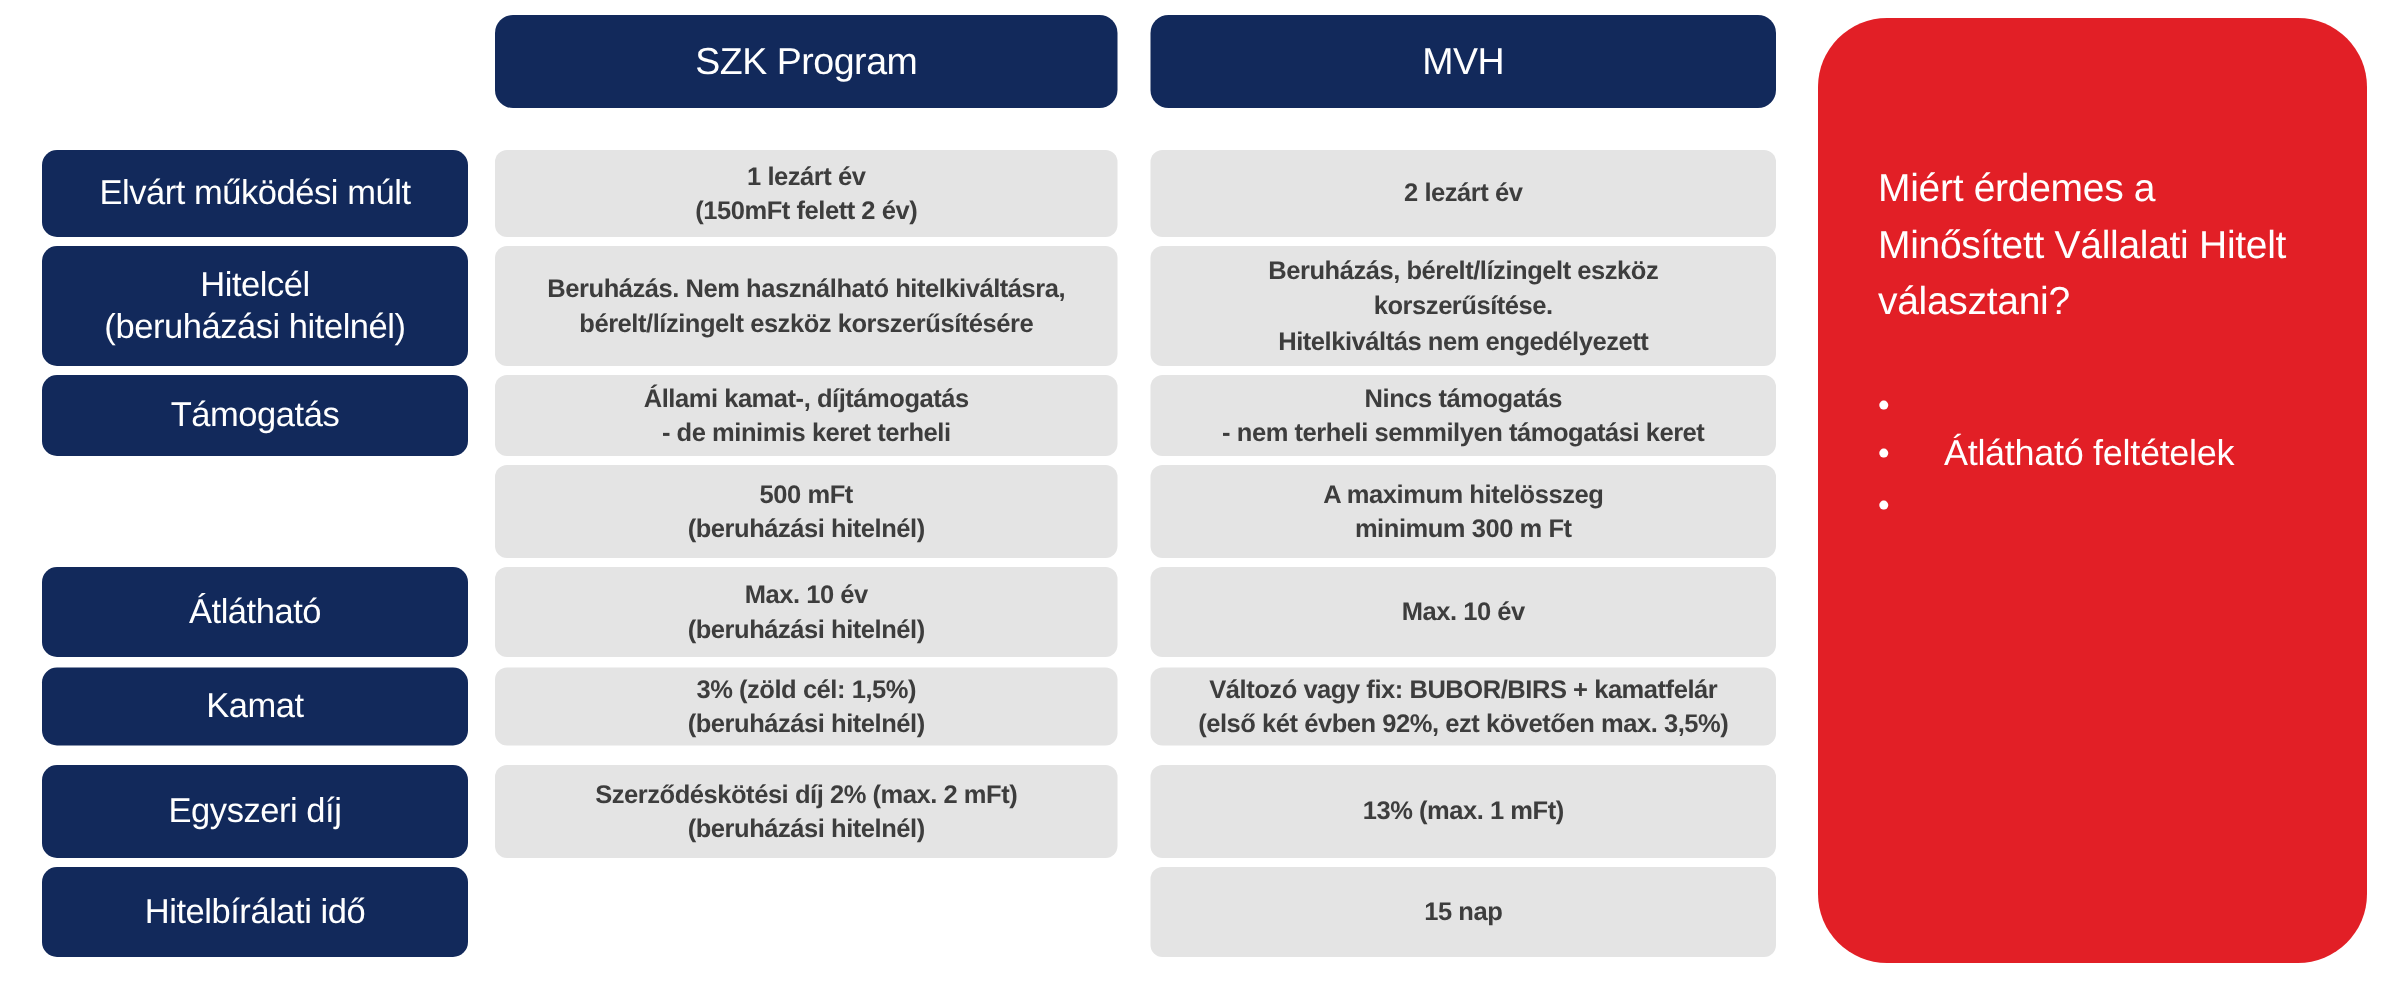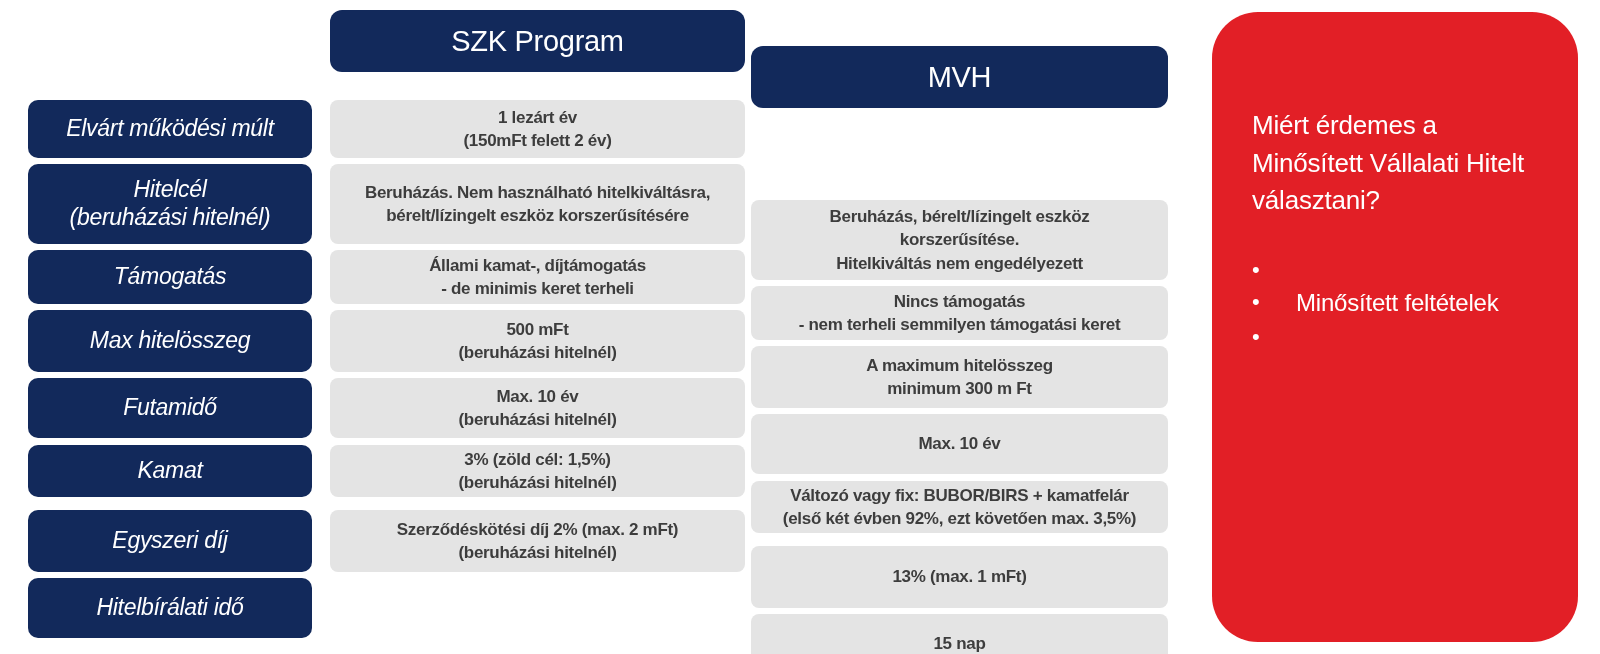--- a/index.html
+++ b/index.html
@@ -4,39 +4,39 @@
 <style>
   html,body { margin:0; padding:0; background:#ffffff; }
   .slide {
     position:relative; width:1600px; height:654px; background:#ffffff;
     font-family:"Liberation Sans", sans-serif; overflow:hidden;
   }
 
   
   .col-label { left:28px;  width:284px; }
   .col-szk   { left:330px; width:415px; }
-  .col-mvh   { left:751px; width:417px;margin-top:36px; }
+  .col-mvh   { left:767px; width:417px; }
 
   
   .row-1{top:100px;height:58px} .row-2{top:164px;height:80px}
   .row-3{top:250px;height:54px} .row-4{top:310px;height:62px}
   .row-5{top:378px;height:60px} .row-6{top:445px;height:52px}
   .row-7{top:510px;height:62px} .row-8{top:578px;height:60px}
 
   .hdr {
     position:absolute; top:10px; height:62px;
     background:#12295b; color:#ffffff; border-radius:12px;
     display:flex; align-items:center; justify-content:center;
-    font-size:29px; letter-spacing:-0.3px;
+    font-size:25px; letter-spacing:-0.3px;
   }
   .lbl {
     position:absolute; background:#12295b; color:#ffffff; border-radius:10px;
     display:flex; align-items:center; justify-content:center; text-align:center;
     font-size:23px; line-height:1.2; white-space:pre-line; letter-spacing:-0.3px;
-    padding:0 6px; box-sizing:border-box;font-style:italic;
+    padding:0 6px; box-sizing:border-box;
   }
   .cell {
     position:absolute; background:#e4e4e4; color:#3d3d3d; border-radius:8px;
     display:flex; align-items:center; justify-content:center; text-align:center;
     font-size:17px; font-weight:bold; line-height:1.38; white-space:pre-line;
     letter-spacing:-0.3px; padding:0 6px; box-sizing:border-box;
   }
 
   .red-panel {
     position:absolute; left:1212px; top:12px; width:366px; height:630px;
@@ -52,42 +52,42 @@
 <body>
 
 <div class="slide">
 
   <div class="hdr col-szk">SZK Program</div>
   <div class="hdr col-mvh">MVH</div>
 
   <div class="lbl col-label row-1">Elvárt működési múlt</div>
   <div class="cell col-szk row-1">1 lezárt év
 (150mFt felett 2 év)</div>
+  <div class="cell col-mvh row-1">2 lezárt év</div>
 
   <div class="lbl col-label row-2">Hitelcél
 (beruházási hitelnél)</div>
   <div class="cell col-szk row-2">Beruházás. Nem használható hitelkiváltásra,
 bérelt/lízingelt eszköz korszerűsítésére</div>
   <div class="cell col-mvh row-2">Beruházás, bérelt/lízingelt eszköz
 korszerűsítése.
 Hitelkiváltás nem engedélyezett</div>
 
   <div class="lbl col-label row-3">Támogatás</div>
   <div class="cell col-szk row-3">Állami kamat-, díjtámogatás
 - de minimis keret terheli</div>
   <div class="cell col-mvh row-3">Nincs támogatás
 - nem terheli semmilyen támogatási keret</div>
 
-  <div class="lbl col-label row-4">Max hitelösszeg</div>
   <div class="cell col-szk row-4">500 mFt
 (beruházási hitelnél)</div>
   <div class="cell col-mvh row-4">A maximum hitelösszeg
 minimum 300 m Ft</div>
 
-  <div class="lbl col-label row-5">Futamidő</div>
+  <div class="lbl col-label row-5">Átlátható</div>
   <div class="cell col-szk row-5">Max. 10 év
 (beruházási hitelnél)</div>
   <div class="cell col-mvh row-5">Max. 10 év</div>
 
   <div class="lbl col-label row-6">Kamat</div>
   <div class="cell col-szk row-6">3% (zöld cél: 1,5%)
 (beruházási hitelnél)</div>
   <div class="cell col-mvh row-6">Változó vagy fix: BUBOR/BIRS + kamatfelár
 (első két évben 92%, ezt követően max. 3,5%)</div>
 
@@ -100,21 +100,21 @@
   <div class="cell col-mvh row-8">15 nap</div>
 
   <div class="red-panel">
     <div class="red-title">Miért érdemes a Minősített Vállalati Hitelt választani?</div>
     <ul class="bullets">
       <li>
         <span class="marker">•</span>
       </li>
       <li>
         <span class="marker">•</span>
-        <span>Minősített feltételek</span>
+        <span>Átlátható feltételek</span>
       </li>
       <li>
         <span class="marker">•</span>
       </li>
     </ul>
   </div>
 
 </div>
 
 </body></html>

